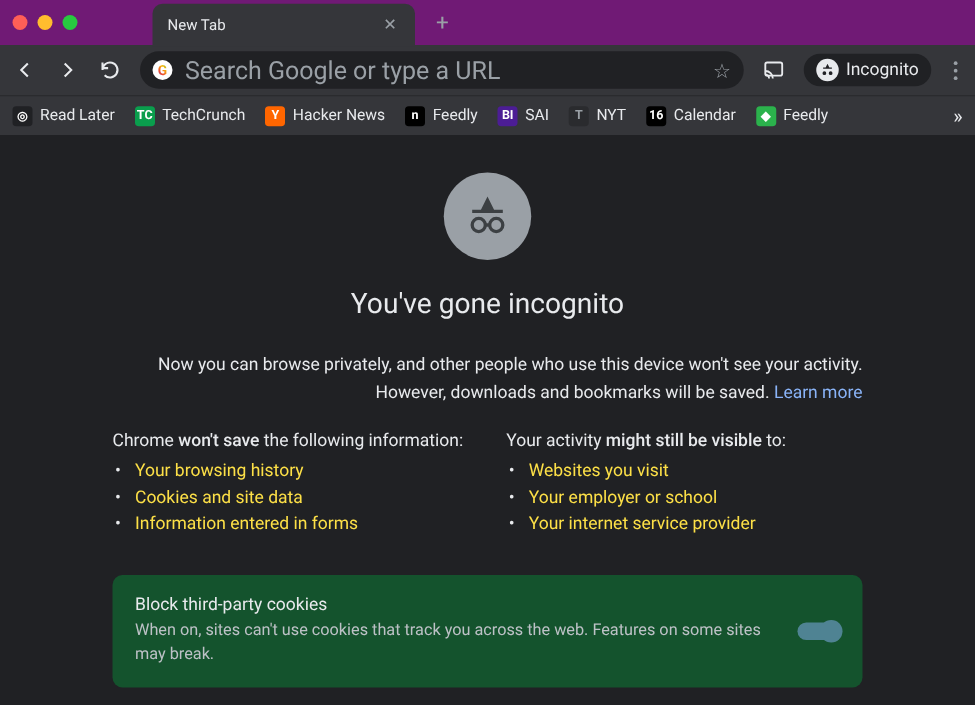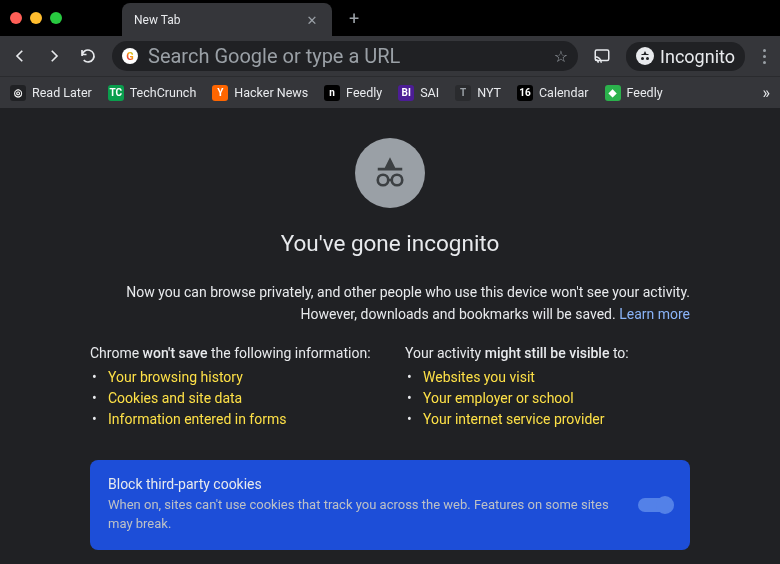--- a/index.html
+++ b/index.html
@@ -1,55 +1,55 @@
 <!DOCTYPE html>
 <html><head>
 <meta charset="utf-8">
 <style>
 * { margin:0; padding:0; box-sizing:border-box; font-family:-apple-system,BlinkMacSystemFont,"Segoe UI",Roboto,sans-serif; }
 body { width:780px; height:564px; background:#202124; overflow:hidden; color:#e8eaed; }
-.titlebar { height:36px; background:#000000; display:flex; align-items:center; padding-left:10px; }
+.titlebar { height:36px; background:#701a75; display:flex; align-items:center; padding-left:10px; }
 .dots { display:flex; gap:8px; margin-right:60px; }
 .dot { width:12px; height:12px; border-radius:50%; }
 .dot.r{background:#ff5f57;} .dot.y{background:#ffbd2e;} .dot.g{background:#28c940;}
 .tab { background:#35363a; height:34px; display:flex; align-items:center; padding:0 12px; border-radius:8px 8px 0 0; gap:10px; min-width:210px; position:relative; top:2px;}
 .tab-title { font-size:12px; color:#e8eaed; flex:1; }
 .tab-close { color:#9aa0a6; font-size:13px; cursor:pointer; width:16px; text-align:center;}
 .newtab { color:#9aa0a6; font-size:18px; margin-left:12px; cursor:pointer; width:20px; text-align:center;}
 .toolbar { height:40px; background:#35363a; display:flex; align-items:center; padding:0 10px; gap:14px; }
 .nav-btn { color:#9aa0a6; width:20px; height:20px; display:flex; align-items:center; justify-content:center; cursor:pointer;}
 .nav-btn svg { width:18px; height:18px; }
 .omnibox { flex:1; background:#202124; height:30px; border-radius:15px; display:flex; align-items:center; padding:0 10px; gap:10px;}
 .g-icon { width:16px; height:16px; border-radius:50%; background:#fff; display:flex; align-items:center; justify-content:center; font-size:11px; font-weight:bold;}
 .g-icon span{background:linear-gradient(45deg,#4285F4,#EA4335,#FBBC05,#34A853);-webkit-background-clip:text;-webkit-text-fill-color:transparent;}
 .omnibox-text { color:#9aa0a6; font-size:20px; flex:1; }
 .star { color:#9aa0a6; }
 .cast svg { width:18px; height:18px; }
-.incog-badge { display:flex; align-items:center; gap:6px; background:#202124; padding:4px 10px; border-radius:14px; font-size:18px;}
+.incog-badge { display:flex; align-items:center; gap:6px; background:#202124; padding:4px 10px; border-radius:14px; font-size:14px;}
 .incog-badge .ic { width:18px; height:18px; background:#e8eaed; border-radius:50%; display:flex; align-items:center; justify-content:center;}
 .menu-dots { display:flex; flex-direction:column; gap:3px; cursor:pointer; padding:0 4px;}
 .menu-dots span{width:3px;height:3px;background:#9aa0a6;border-radius:50%;}
 .bookmarks { height:32px; background:#35363a; border-top:1px solid #2a2b2e; display:flex; align-items:center; padding:0 10px; gap:16px; font-size:12.5px;}
 .bm { display:flex; align-items:center; gap:6px; cursor:pointer; white-space:nowrap;}
 .bm-ico { width:16px; height:16px; border-radius:3px; display:flex; align-items:center; justify-content:center; font-size:10px; font-weight:bold; color:#fff;}
 .bm-more { margin-left:auto; color:#e8eaed; font-size:16px;}
 .content { padding:30px 90px 20px; }
 .hero { text-align:center; }
 .big-ic { width:70px; height:70px; background:#9aa0a6; border-radius:50%; margin:0 auto 22px; display:flex; flex-direction:column; align-items:center; justify-content:center;}
 .heading { font-size:22.5px; font-weight:400; color:#e8eaed; margin-bottom:26px;}
 .desc { font-size:14px; color:#e8eaed; text-align:right; line-height:1.55; margin-bottom:20px;}
 .desc a { color:#8ab4f8; text-decoration:none;}
 .cols { display:flex; gap:30px; font-size:14px; margin-bottom:28px;}
 .col { flex:1; text-align:left; }
 .col-h { margin-bottom:8px; color:#e8eaed;}
 .col-h .normal{font-weight:400;} .col-h .bold{font-weight:500;}
 .col ul { list-style:none; padding-left:18px;}
 .col li { position:relative; margin-bottom:5px; color:#fde047;}
 .col li:before { content:"•"; position:absolute; left:-16px; color:#e8eaed;}
-.card { background:#1d4ed8; border-radius:8px; padding:16px 18px; display:flex; gap:16px; align-items:center; text-align:left;}
+.card { background:#14532d; border-radius:8px; padding:16px 18px; display:flex; gap:16px; align-items:center; text-align:left;}
 .card-text { flex:1; font-size:13px;}
 .card-title { margin-bottom:4px; font-size:14px;}
 .card-desc { color:#bdc1c6; line-height:1.45;}
 .toggle { width:34px; height:14px; background:#8ab4f8; border-radius:10px; position:relative; cursor:pointer; opacity:0.5;}
 .toggle .knob { width:18px; height:18px; background:#8ab4f8; border-radius:50%; position:absolute; right:-2px; top:-2px;}
 </style>
 </head>
 <body>
 
 <div class="titlebar">

